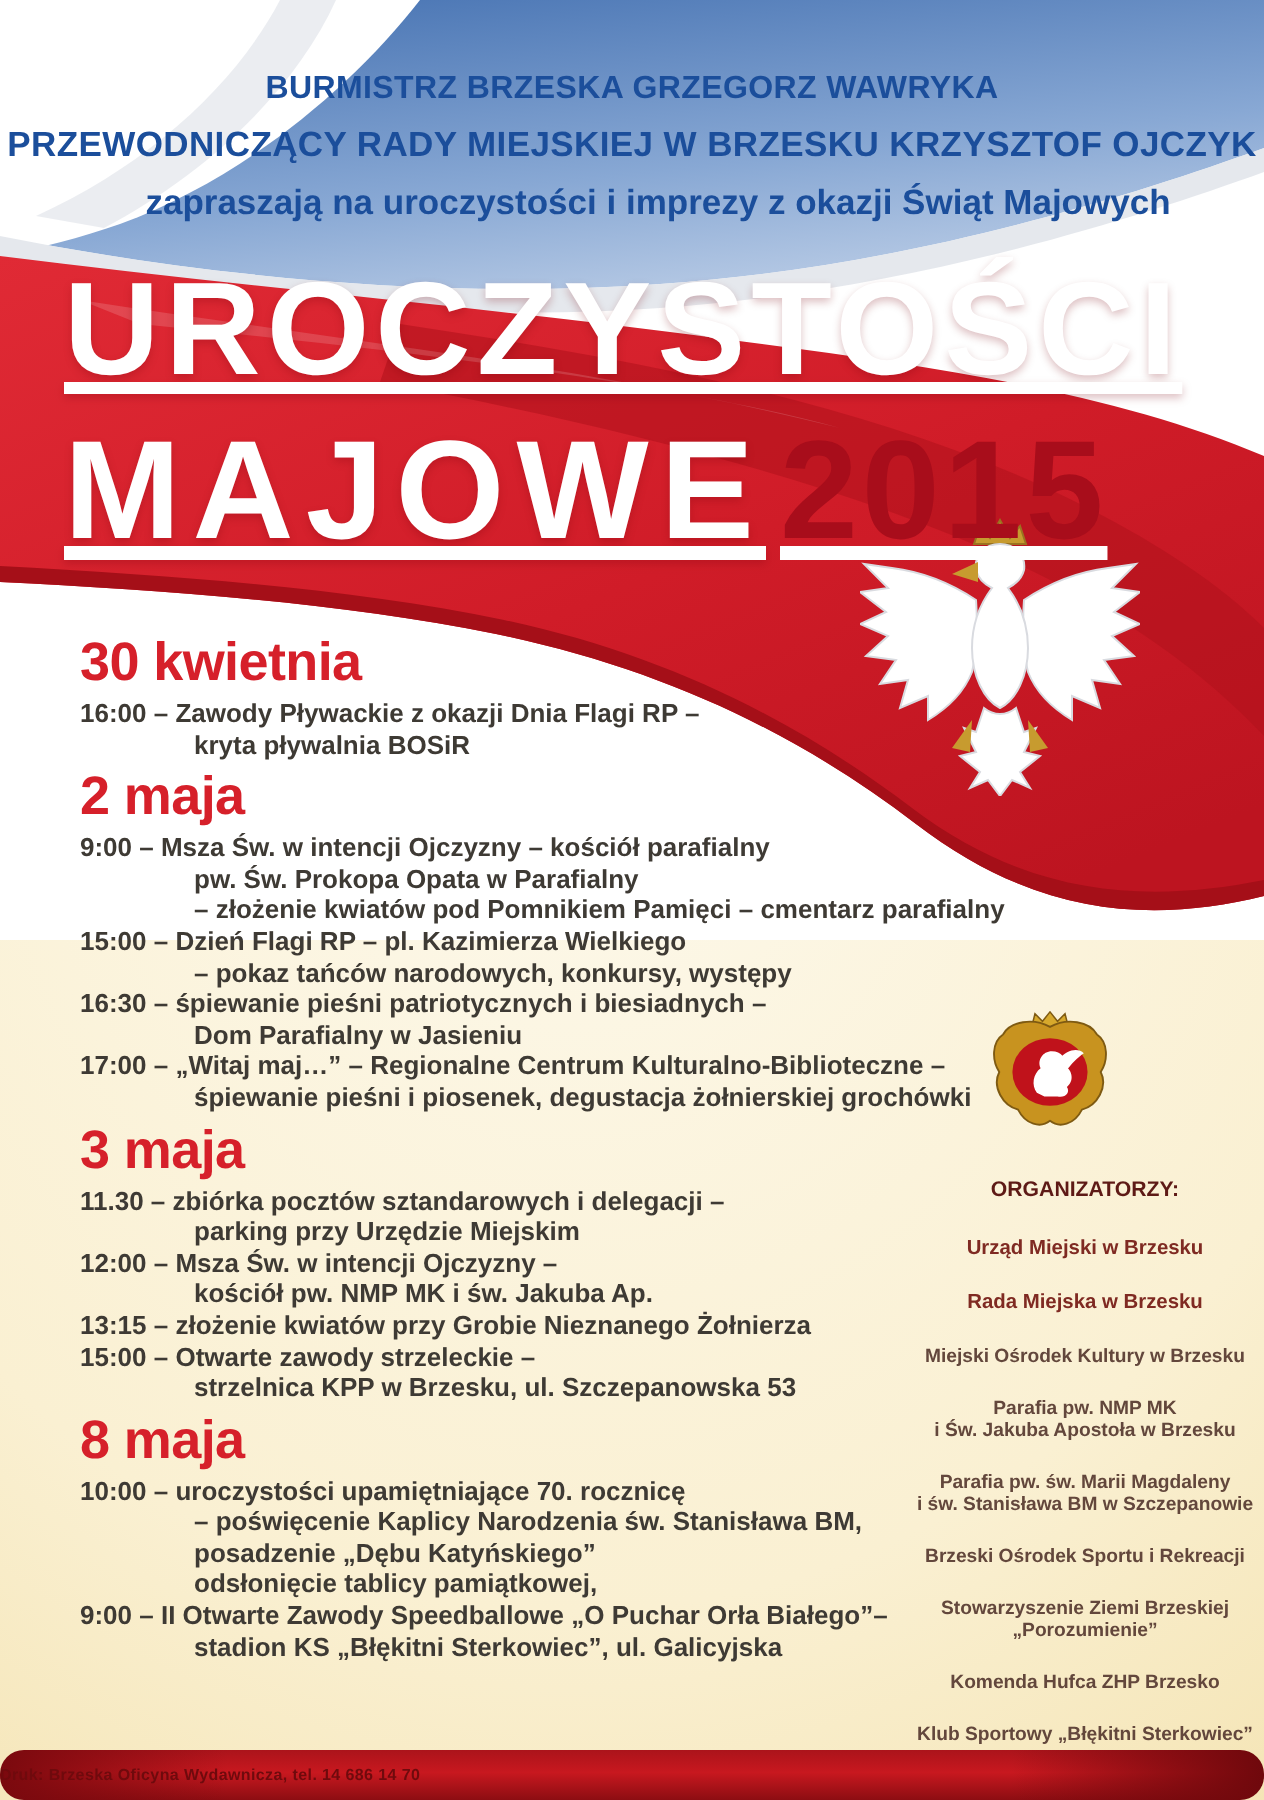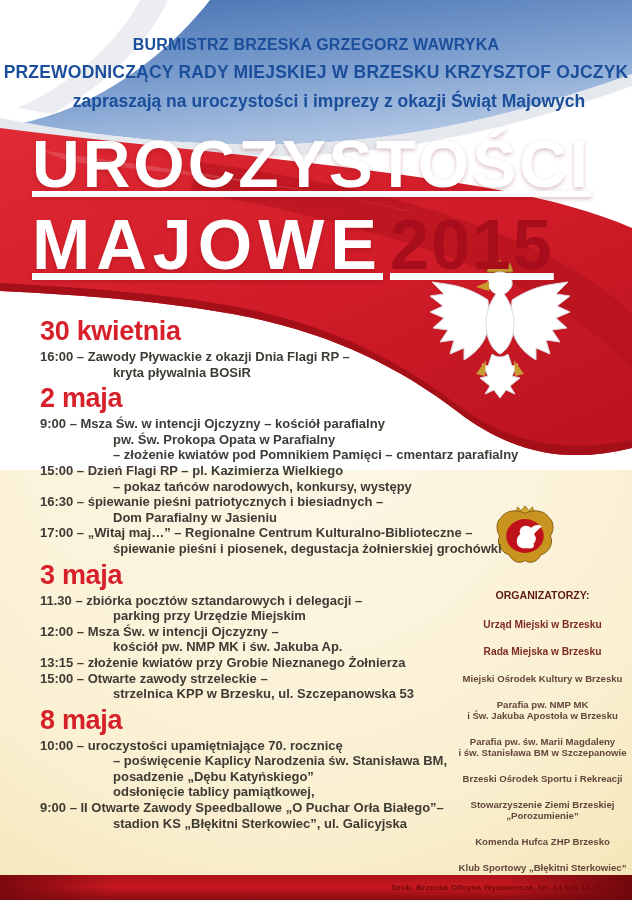--- a/index.html
+++ b/index.html
@@ -22,32 +22,32 @@
   .title .t1{font-size:66px;letter-spacing:3px;text-shadow:0 2px 4px rgba(120,0,10,0.25);}
   .title .t2{font-size:70px;letter-spacing:6px;margin-top:13px;display:flex;align-items:flex-end;
              text-shadow:0 2px 4px rgba(120,0,10,0.25);}
   .title .year{color:#a80d1b;margin-left:7px;letter-spacing:2px;text-shadow:none;}
 
   .schedule{position:absolute;left:40px;top:318px;width:520px;color:#3e3a34;
             font-weight:bold;font-size:13px;line-height:15.6px;}
   .schedule h2{color:#d6202a;font-size:27px;line-height:27px;margin:5px 0 4px;letter-spacing:-0.3px;}
   .schedule section:first-child h2{margin-top:0;}
   .schedule .l{white-space:nowrap;}
-  .schedule .ind{margin-left:41px;padding-left:32px;}
+  .schedule .ind{margin-left:25px;padding-left:32px;}
 
   .credits{position:absolute;left:455px;top:578px;width:175px;text-align:center;
            font-weight:bold;font-size:9.6px;line-height:11px;color:#63473c;white-space:pre-line;}
   .credits h3{font-size:10.6px;line-height:12px;color:#5e1a16;margin:0 0 7px;}
   .credits .item{margin-bottom:4px;}
   .credits .primary{color:#7f2a22;font-size:10.2px;margin-bottom:5px;}
 
   .footbar{position:absolute;left:0;bottom:0;width:632px;height:25px;box-sizing:border-box;
            background:linear-gradient(90deg,#7a090e,rgba(122,9,14,0) 18%,rgba(122,9,14,0) 80%,#6f080c),
                       linear-gradient(180deg,#ab141b 0%,#c8181f 45%,#8c0d12 100%);
-           display:flex;align-items:center;justify-content:flex-end;padding-right:30px;}
+           display:flex;align-items:center;padding-right:30px;border-radius:12px;}
   .footbar .print{color:#6f0a0d;font-size:8px;font-weight:bold;letter-spacing:0.2px;}
 </style>
 </head>
 <body>
 
 <div class="poster">
 
   <svg class="bg-art" width="632" height="900" viewBox="0 0 632 900" aria-hidden="true">
     <defs>
       <linearGradient id="sky" x1="0" y1="0" x2="0.2" y2="1">

